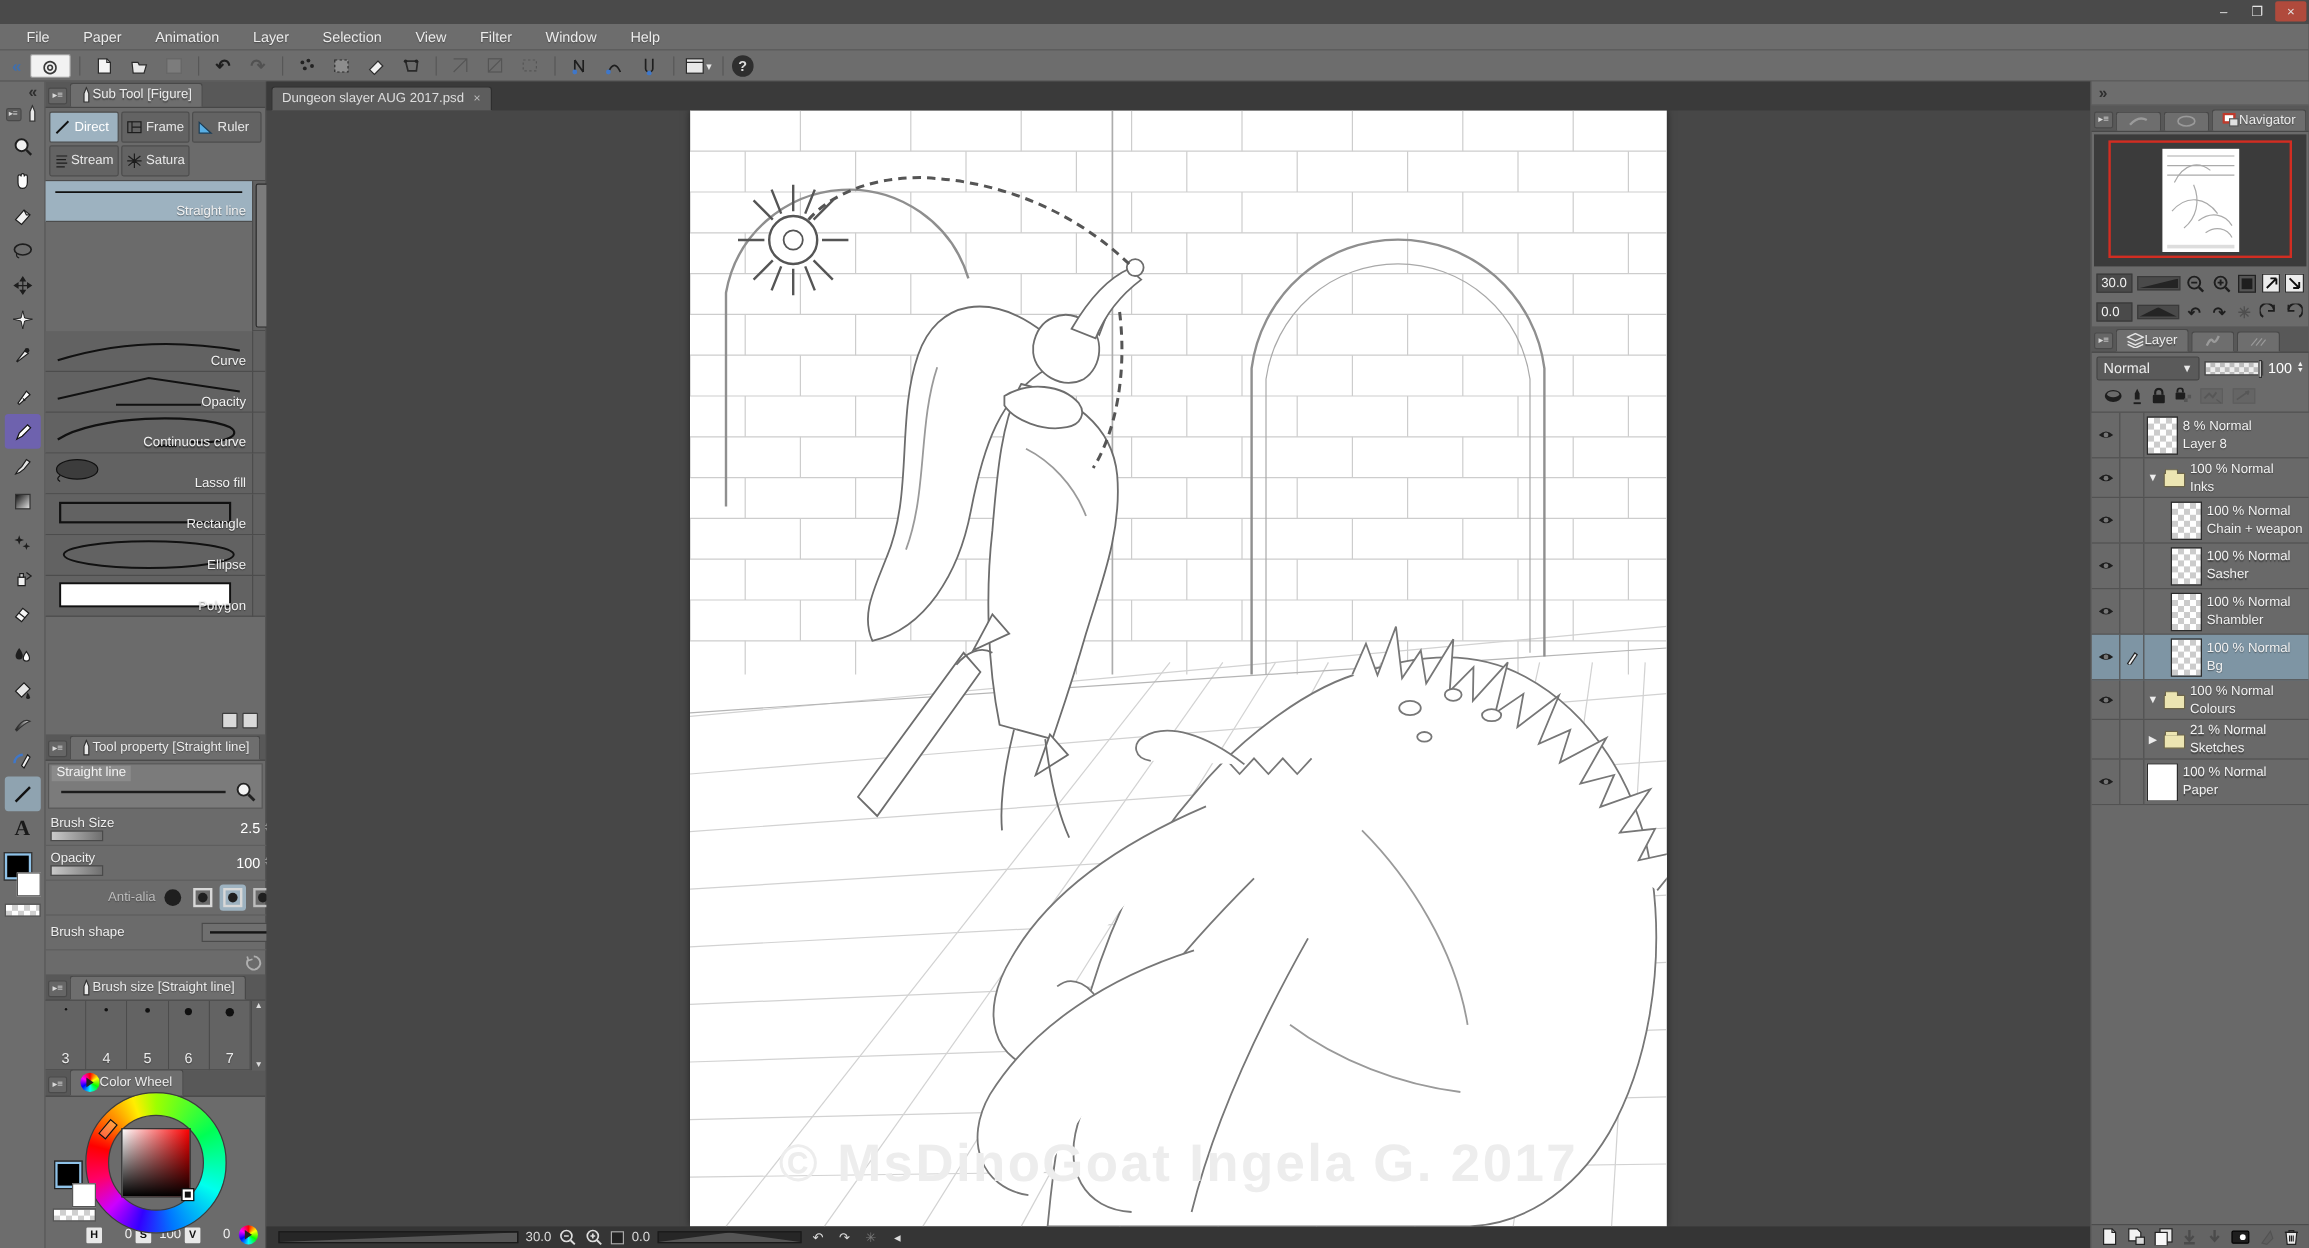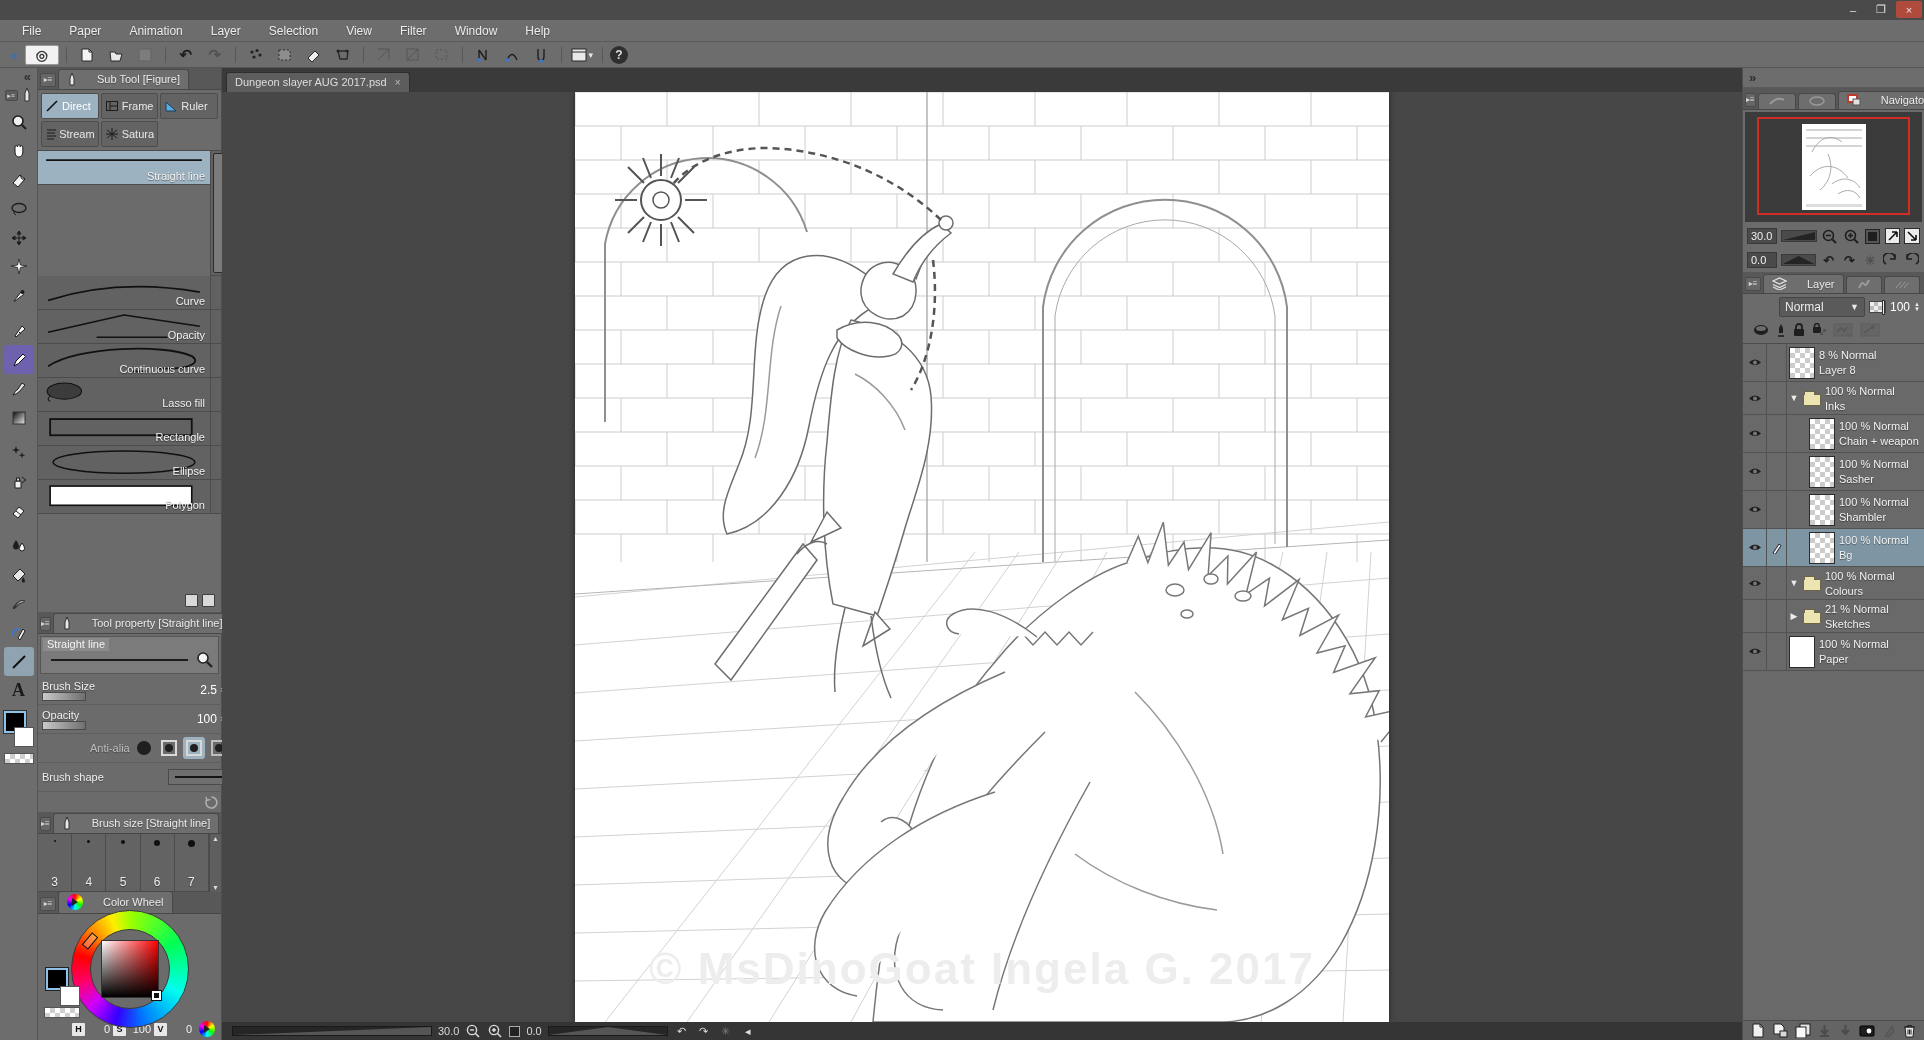--- a/index.html
+++ b/index.html
@@ -59,21 +59,21 @@
   
   .leftcol { width:184px; background:#6b6b6b; border-right:1px solid #4e4e4e;
     display:flex; flex-direction:column; flex:0 0 auto; }
   .rightcol { width:182px; background:#6b6b6b; border-left:1px solid #4e4e4e;
     display:flex; flex-direction:column; flex:0 0 auto; }
   .p-head { height:22px; background:#585858; display:flex; align-items:flex-end; gap:2px;
     padding:0 2px; border-bottom:1px solid #474747; flex:0 0 auto;}
   .ph-menu { width:16px; height:14px; background:#666; border:1px solid #4a4a4a; border-radius:2px;
     color:#d8d8d8; font-size:8px; line-height:12px; text-align:center; margin-bottom:2px;}
   .ph-tab { background:#6e6e6e; border:1px solid #484848; border-bottom:none;
-    border-radius:3px 3px 0 0; padding:2px 8px 3px; display:flex; align-items:center; gap:20px;
+    border-radius:3px 3px 0 0; padding:2px 8px 3px; display:flex; align-items:center; gap:0;
     color:#ececec; font-size:11px; white-space:nowrap; text-shadow:0 1px 1px rgba(0,0,0,.35);}
   .ph-tab.gray { color:#9a9a9a; padding:2px 10px 3px; }
 
   
   .subtool { flex:0 0 544px; display:flex; flex-direction:column; }
   .st-btns { display:grid; grid-template-columns:1fr 1fr 1fr; gap:2px; padding:3px; }
   .st-btn { height:23px; background:#636363; border:1px solid #4d4d4d; border-radius:2px;
     display:flex; align-items:center; gap:3px; padding:12px 3px; color:#e8e8e8; font-size:11px;
     overflow:hidden; white-space:nowrap; }
   .st-btn.sel { background:#9db2c0; color:#fff; }
@@ -201,21 +201,21 @@
   .nav-slider { position:relative; width:42px; height:12px; background:#4a4a4a; border:1px solid #3a3a3a;}
   .nav-slider i { position:absolute; inset:1px; background:#242424; clip-path:polygon(0 100%,100% 0,100% 100%);}
   .nav-ic { width:20px; height:18px; display:flex; align-items:center; justify-content:center; color:#1e1e1e;
     font-size:13px; font-weight:bold;}
   .nav-ic.dim { opacity:.35; }
   .nav-ic.wbox { background:#ececec; border:1px solid #2c2c2c; width:18px; height:16px; }
   .fitbox { width:13px; height:13px; background:#1e1e1e; border:2px solid #555; outline:1px solid #222;}
 
   
   .layers { flex:1; display:flex; flex-direction:column; min-height:0; }
-  .blend-row { height:26px; display:flex; align-items:center; gap:4px; padding:0 4px; flex:0 0 auto;margin-left:32px;}
+  .blend-row { height:26px; display:flex; align-items:center; gap:4px; padding:0 4px; flex:0 0 auto;}
   .blend-sel { width:86px; height:20px; background:#5a5a5a; border:1px solid #454545; border-radius:2px;
     color:#ececec; font-size:12px; display:flex; align-items:center; justify-content:space-between;
     padding:0 5px; }
   .op-slider { flex:1; height:12px; border:1px solid #454545; position:relative;
     background:repeating-conic-gradient(#bbb 0% 25%, #eee 0% 50%) 0 0/8px 8px; }
   .op-slider i { position:absolute; right:0; top:-2px; width:3px; height:15px; background:#e8e8e8; border:1px solid #333;}
   .op-val { color:#fff; font-size:12px; }
   .lock-row { height:24px; display:flex; align-items:center; gap:7px; padding:0 10px; flex:0 0 auto;
     border-bottom:1px solid #4c4c4c; }
   .lk { color:#1e1e1e; font-size:12px; }

